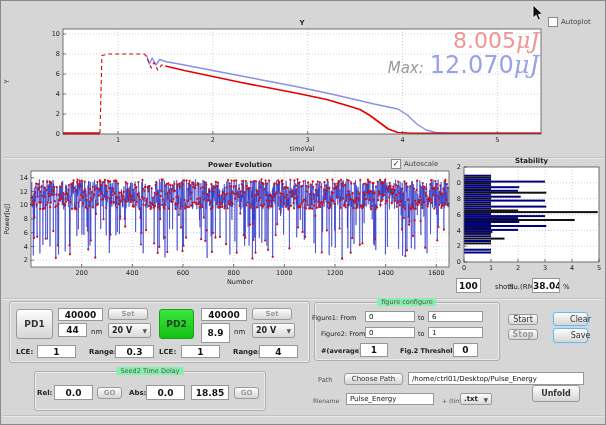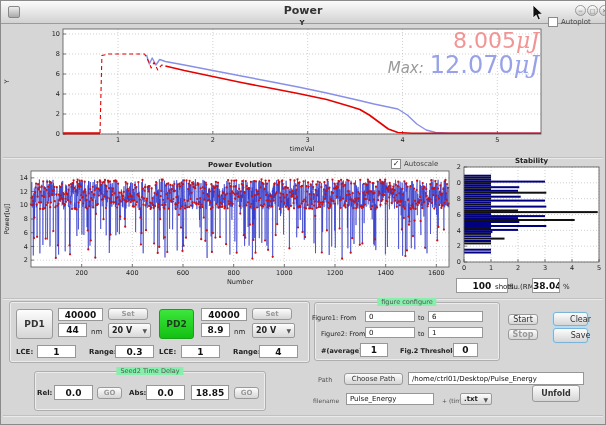--- a/index.html
+++ b/index.html
@@ -44,27 +44,20 @@
   .grp .legend{position:absolute;top:-5px;left:50%;transform:translateX(-50%);background:#86efac;
      padding:0 4px;font-size:6.5px;color:#555;white-space:nowrap;}
   .sep{position:absolute;left:2px;right:2px;height:0;border-top:1px solid #c0c0c0;border-bottom:1px solid #eaeaea;}
   #cursor{position:absolute;left:531px;top:3px;z-index:99;}
 </style>
 </head>
 <body>
 
 <div id="win">
 
-  <div id="titlebar">
-    <div id="appicon"></div>
-    <div id="title">Power</div>
-    <div class="winbtn" style="left:574px;">−</div>
-    <div class="winbtn" style="left:586px;">□</div>
-    <div class="winbtn" style="left:598px;">✕</div>
-  </div>
 
   <svg class="chart" id="chart-top" style="left:0;top:14px;" width="606" height="142">
       <rect x="62" y="14" width="478" height="105" fill="#ffffff"></rect>
       <line x1="117.0079365079365" y1="14" x2="117.0079365079365" y2="119" stroke="#bbbbbb" stroke-width="0.7" stroke-dasharray="1,2"></line>
       <line x1="117.0079365079365" y1="119" x2="117.0079365079365" y2="116" stroke="#444" stroke-width="0.7"></line>
       <text x="117.0079365079365" y="127" text-anchor="middle" font-size="6.5" fill="#222">1</text>
       <line x1="211.84920634920636" y1="14" x2="211.84920634920636" y2="119" stroke="#bbbbbb" stroke-width="0.7" stroke-dasharray="1,2"></line>
       <line x1="211.84920634920636" y1="119" x2="211.84920634920636" y2="116" stroke="#444" stroke-width="0.7"></line>
       <text x="211.84920634920636" y="127" text-anchor="middle" font-size="6.5" fill="#222">2</text>
       <line x1="306.69047619047615" y1="14" x2="306.69047619047615" y2="119" stroke="#bbbbbb" stroke-width="0.7" stroke-dasharray="1,2"></line>
@@ -1077,21 +1070,21 @@
       <rect x="8" y="78.3" width="27.0" height="2" fill="#000080"></rect>
       <rect x="8" y="80.6" width="40.5" height="2" fill="#111111"></rect>
       <rect x="8" y="83.0" width="27.0" height="2" fill="#000080"></rect>
       <rect x="8" y="85.4" width="27.0" height="2" fill="#111111"></rect>
       <rect x="8" y="91.7" width="27.0" height="2" fill="#000080"></rect>
       <rect x="8" y="94.5" width="27.0" height="2" fill="#000080"></rect>
       <rect x="8" y="10" width="135" height="95" fill="none" stroke="#555" stroke-width="0.8"></rect>
       <text x="75.5" y="6" text-anchor="middle" font-size="7" font-weight="bold" fill="#222">Stability</text>
     </svg>
 
-  <input class="field" style="left: 455px; top: 277px; width: 52px; height: 15px;" value="100">
+  <input class="field" style="left: 455px; top: 277px; width: 25px; height: 15px;" value="100">
   <div class="lbl" style="left:494px;top:282px;">shots</div>
   <div class="lbl" style="left:508px;top:282px;">flu.(RMS):</div>
   <input class="field" style="left: 531px; top: 277px; width: 28px; height: 15px;" value="38.04">
   <div class="lbl" style="left:562px;top:282px;">%</div>
 
   <div class="sep" style="top:297px;"></div>
 
   <div class="grp" style="left:8px;top:300px;width:299px;height:60px;"></div>
 
   <div class="btn" style="left:15px;top:308px;width:37px;height:30px;font-weight:bold;font-size:9px;">PD1</div>
@@ -1100,21 +1093,21 @@
   <input class="field" style="left: 57px; top: 322px; width: 29px; height: 14px;" value="44">
   <div class="lbl" style="left:90px;top:327px;">nm</div>
   <div class="dd" style="left:107px;top:322px;width:43px;height:15px;">
     <span>20 V</span>
     <span class="arr">▼</span>
   </div>
 
   <div class="btn" style="left:158px;top:308px;width:35px;height:30px;font-weight:bold;font-size:9px;background:linear-gradient(#3ce63c,#12c012);border-color:#18a018;color:#1c3b1c;">PD2</div>
   <input class="field" style="left: 200px; top: 307px; width: 46px; height: 13px;" value="40000">
   <div class="btn dim" style="left:251px;top:307px;width:40px;height:12px;font-size:7px;">Set</div>
-  <input class="field" style="left: 200px; top: 322px; width: 29px; height: 14px;" value="8.9">
+  <input class="field" style="left: 200px; top: 322px; width: 29px; height: 20px;" value="8.9">
   <div class="lbl" style="left:233px;top:327px;">nm</div>
   <div class="dd" style="left:251px;top:322px;width:43px;height:15px;">
     <span>20 V</span>
     <span class="arr">▼</span>
   </div>
 
   <div class="lbl b" style="left:15px;top:347px;">LCE:</div>
   <input class="field" style="left: 36px; top: 344px; width: 39px; height: 13px;" value="1">
   <div class="lbl b" style="left:88px;top:347px;">Range:</div>
   <input class="field" style="left: 114px; top: 344px; width: 39px; height: 13px;" value="0.3">

